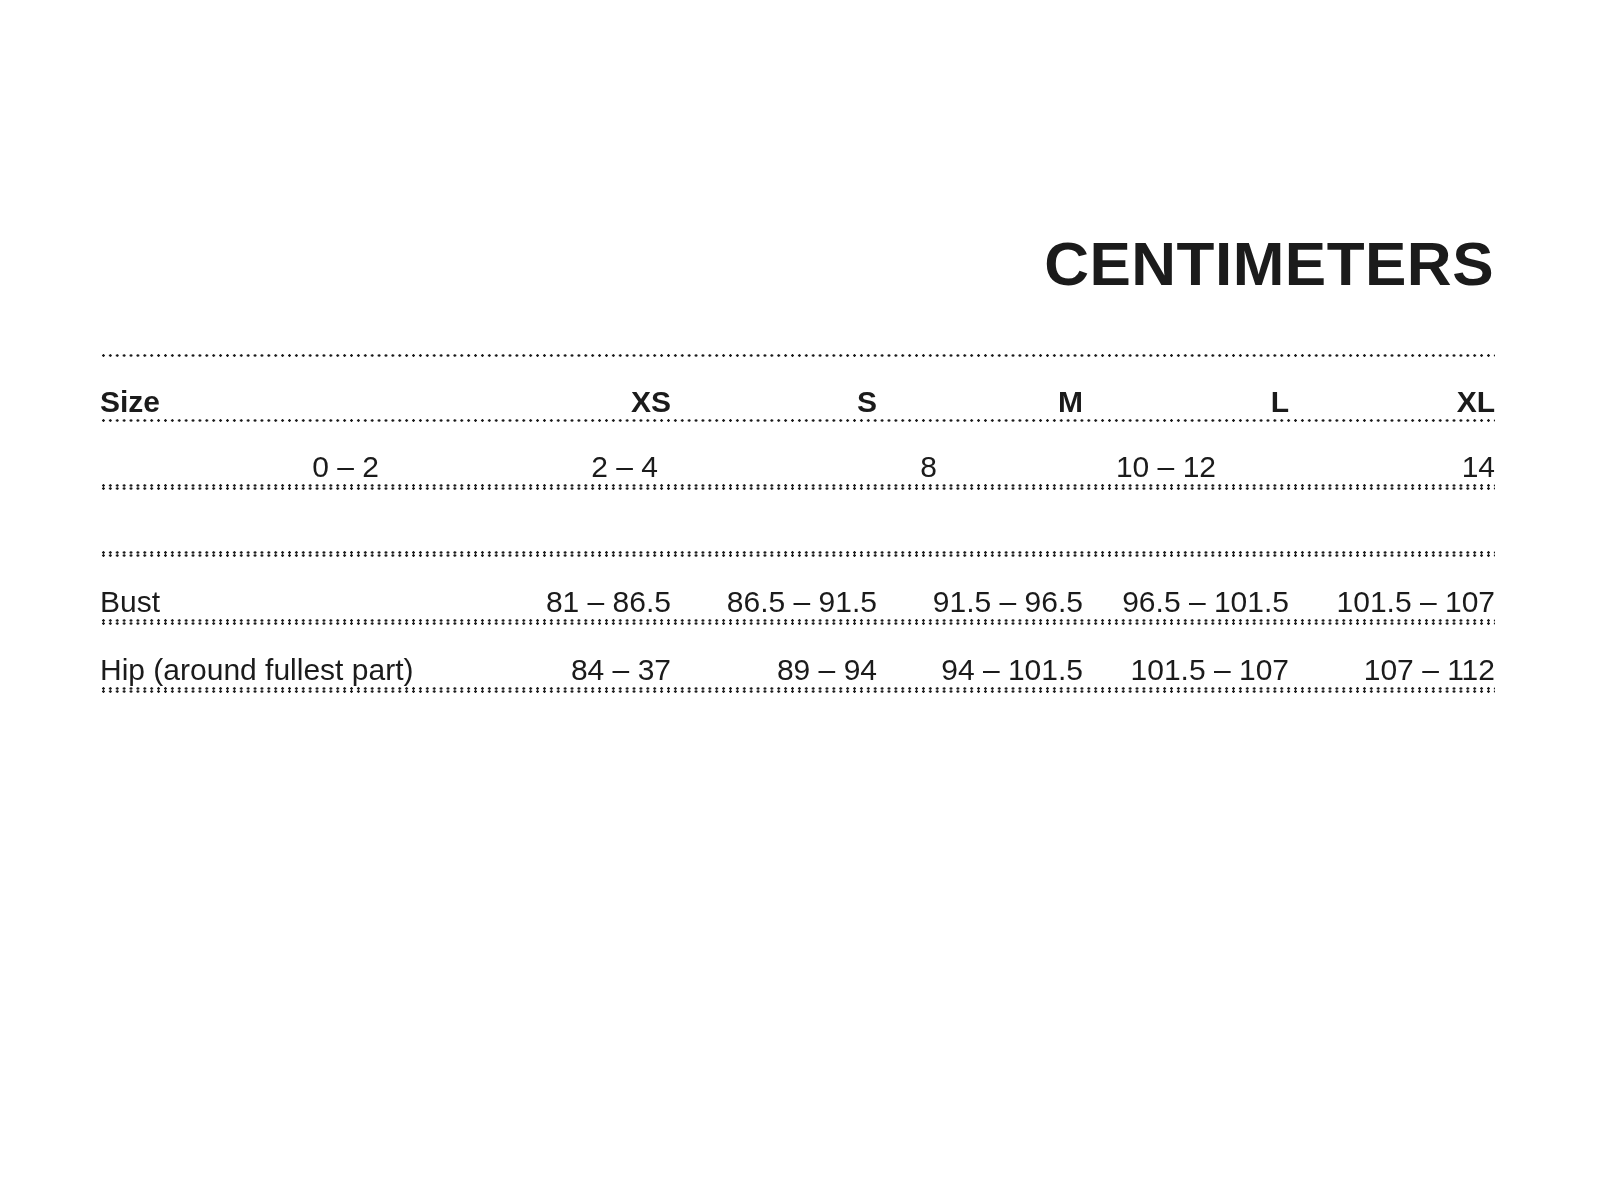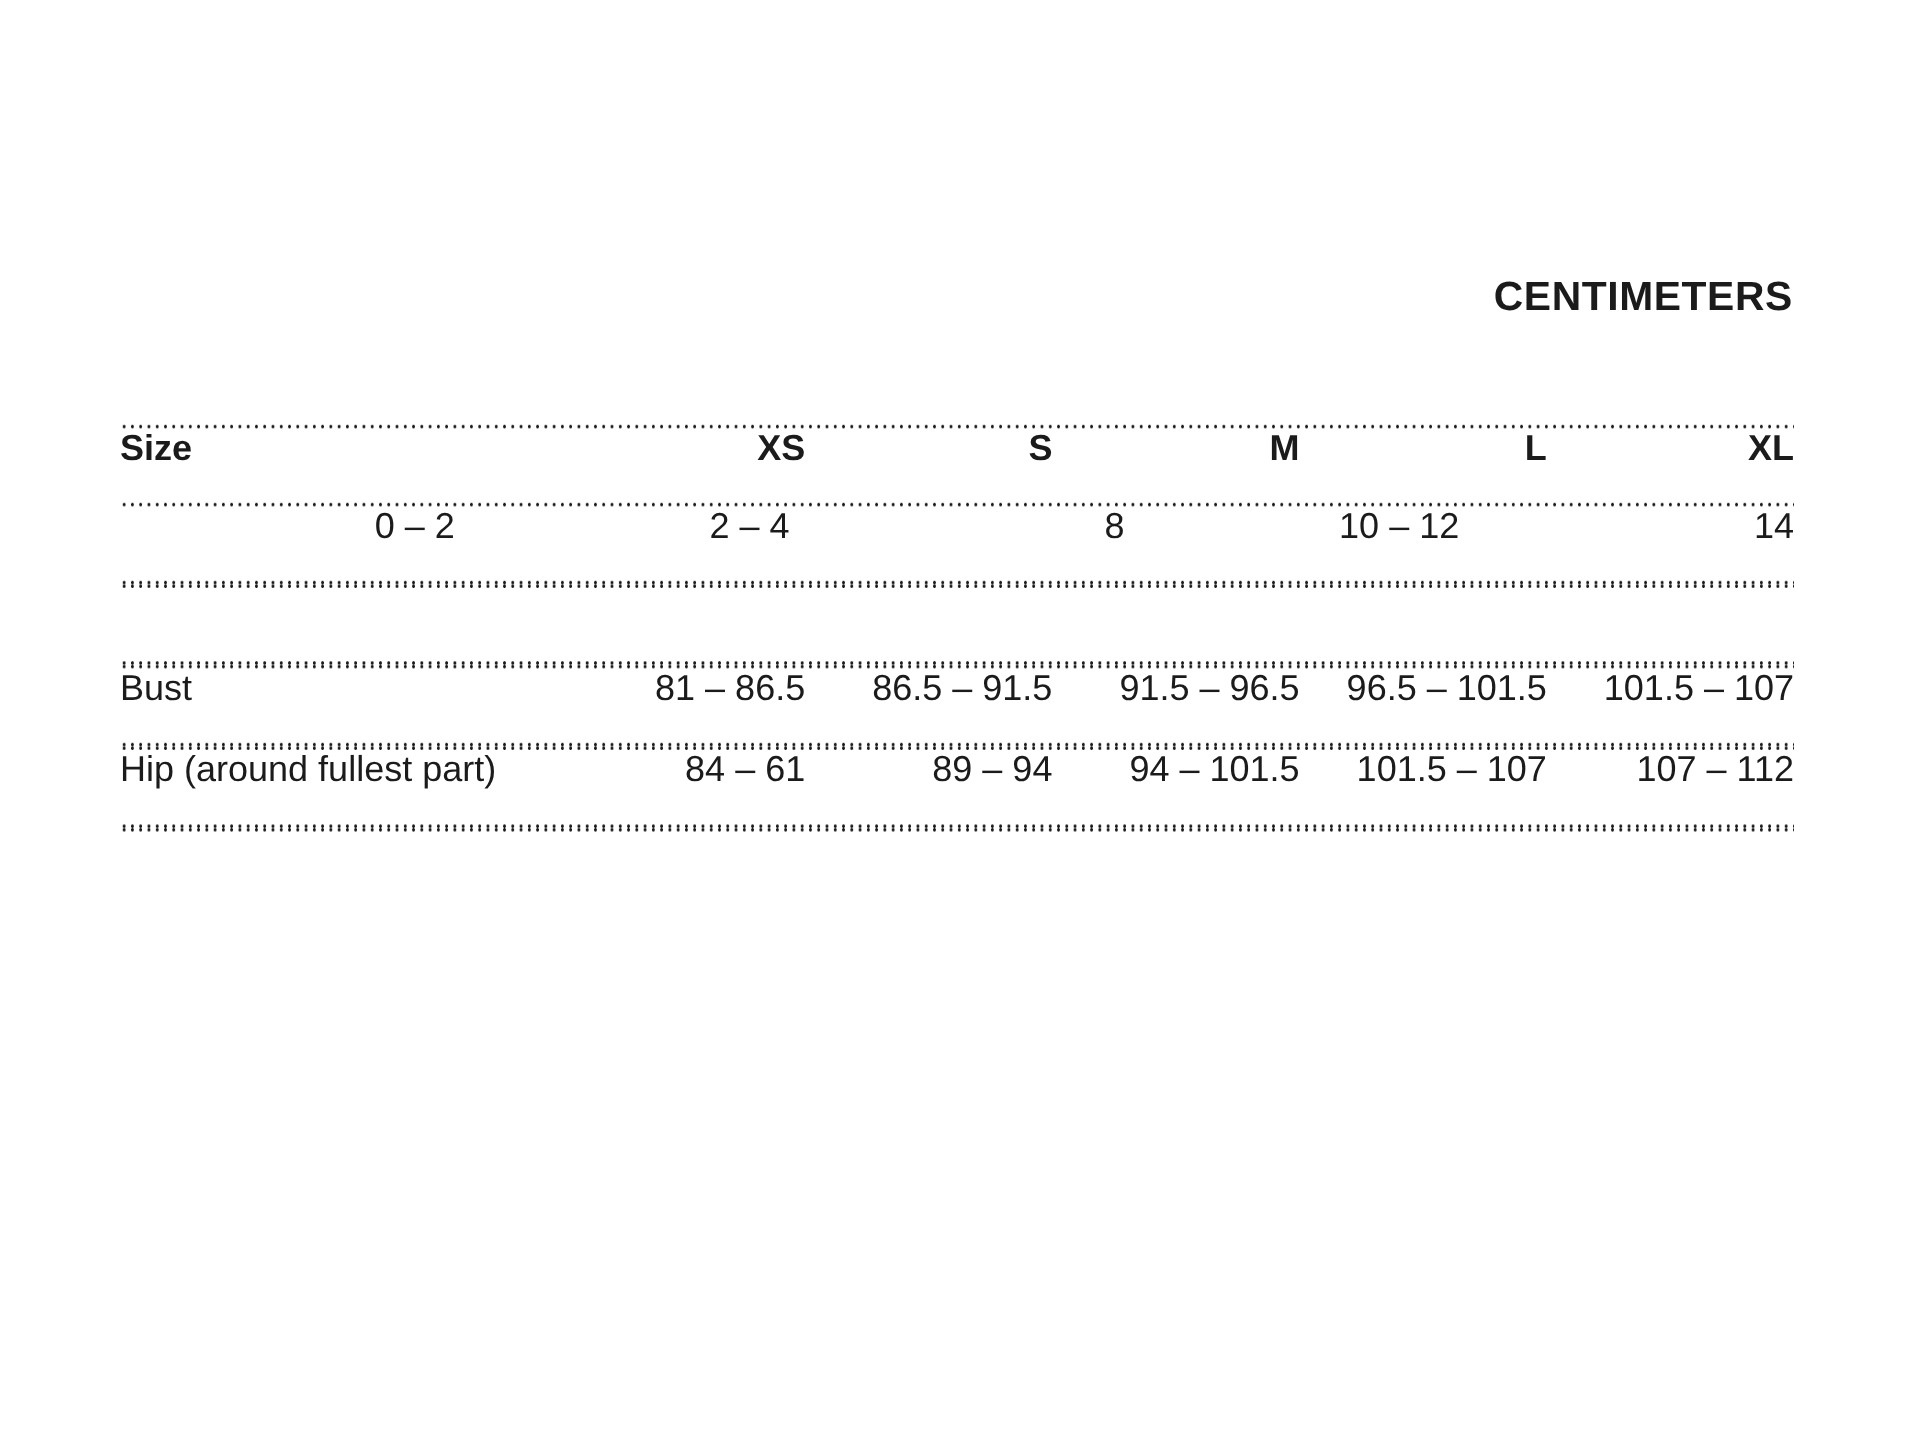--- a/index.html
+++ b/index.html
@@ -13,42 +13,42 @@
     height: 1200px;
     background: #ffffff;
     overflow: hidden;
     font-family: "Liberation Sans", sans-serif;
     color: #1b1b1b;
   }
   .chart-title {
     position: absolute;
     top: 228px;
     right: 106px;
-    font-size: 34px;
+    font-size: 62px;
     font-weight: 800;
     letter-spacing: 0.5px;
     color: #1b1b1b;
     white-space: nowrap;
   }
   .size-chart {
     position: absolute;
     left: 100px;
     top: 354px;
     width: 1395px;
   }
   .dotline {
     height: 3px;
     background-image: radial-gradient(circle, #1b1b1b 1.25px, rgba(0,0,0,0) 1.45px);
     background-size: 6.9px 3px;
     background-position: 0 50%;
     background-repeat: repeat-x;
   }
   .row {
     display: flex;
-    align-items: flex-start;
+    align-items: flex-end;
     height: 62px;
     font-size: 30px;
     font-weight: 400;
   }
   .row.bold { font-weight: 700; }
   .cell-label {
     flex: 0 0 365px;
     text-align: left;
     white-space: nowrap;
   }
@@ -110,21 +110,21 @@
       <div class="cell-val">101.5 – 107</div>
     </div>
 
     <div class="dotline"></div>
 
 
     <div class="dotline"></div>
 
     <div class="row">
       <div class="cell-label">Hip (around fullest part)</div>
-      <div class="cell-val">84 – 61</div>
+      <div class="cell-val">84 – 37</div>
       <div class="cell-val">89 – 94</div>
       <div class="cell-val">94 – 101.5</div>
       <div class="cell-val">101.5 – 107</div>
       <div class="cell-val">107 – 112</div>
     </div>
 
     <div class="dotline"></div>
 
 
     <div class="dotline"></div>

